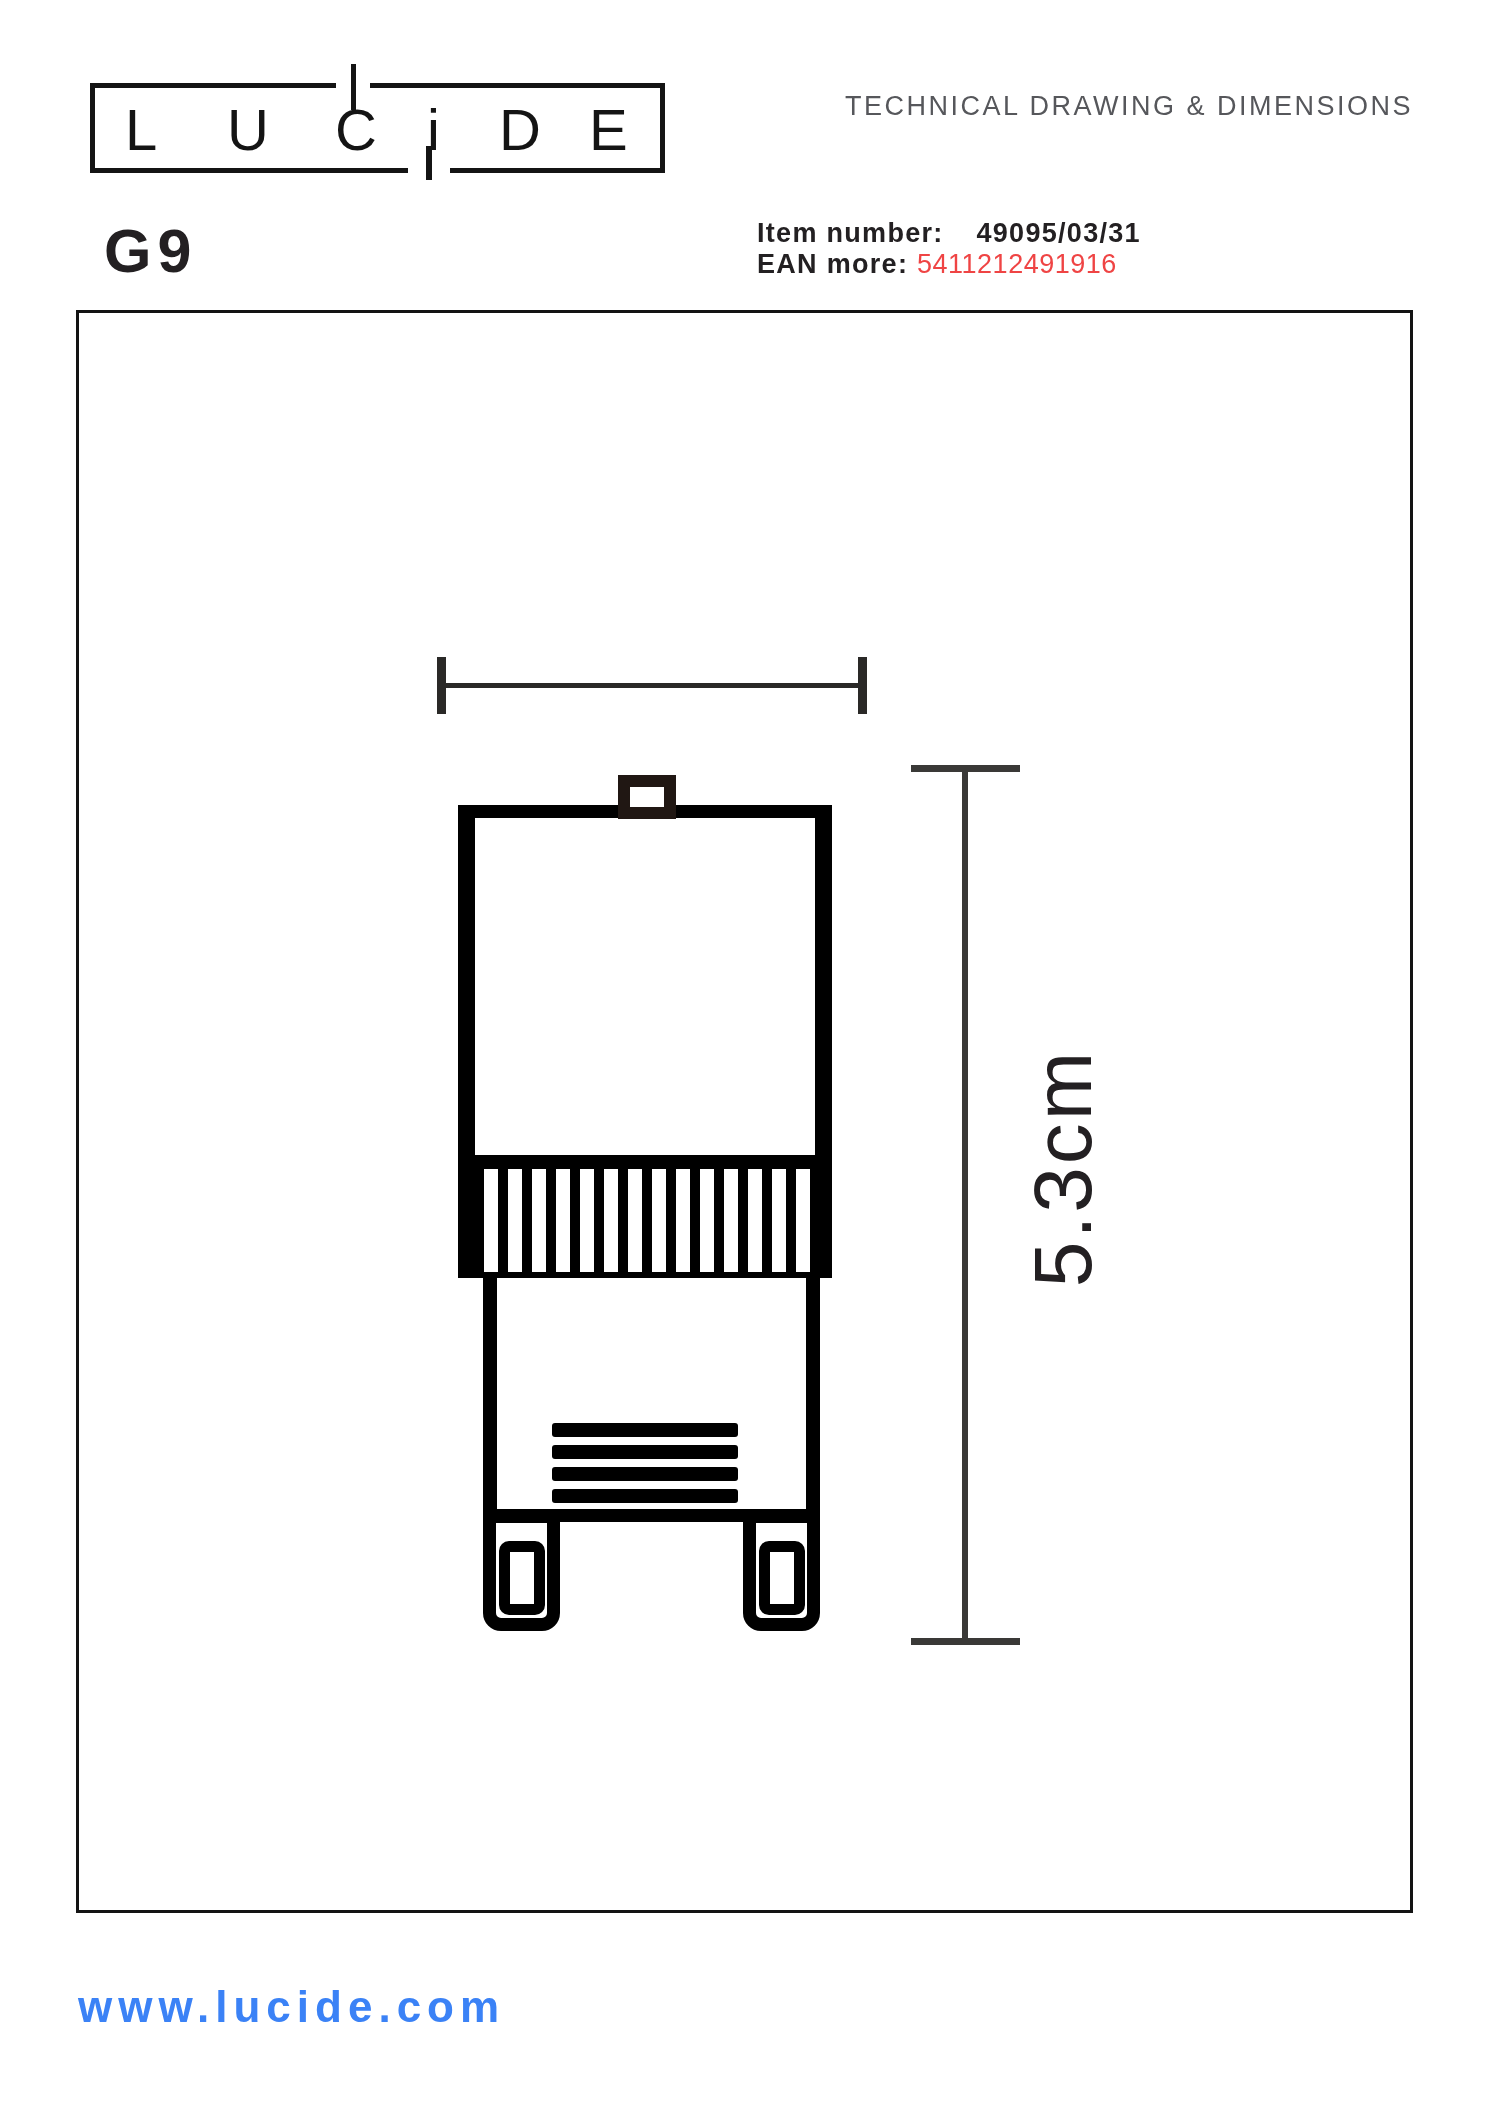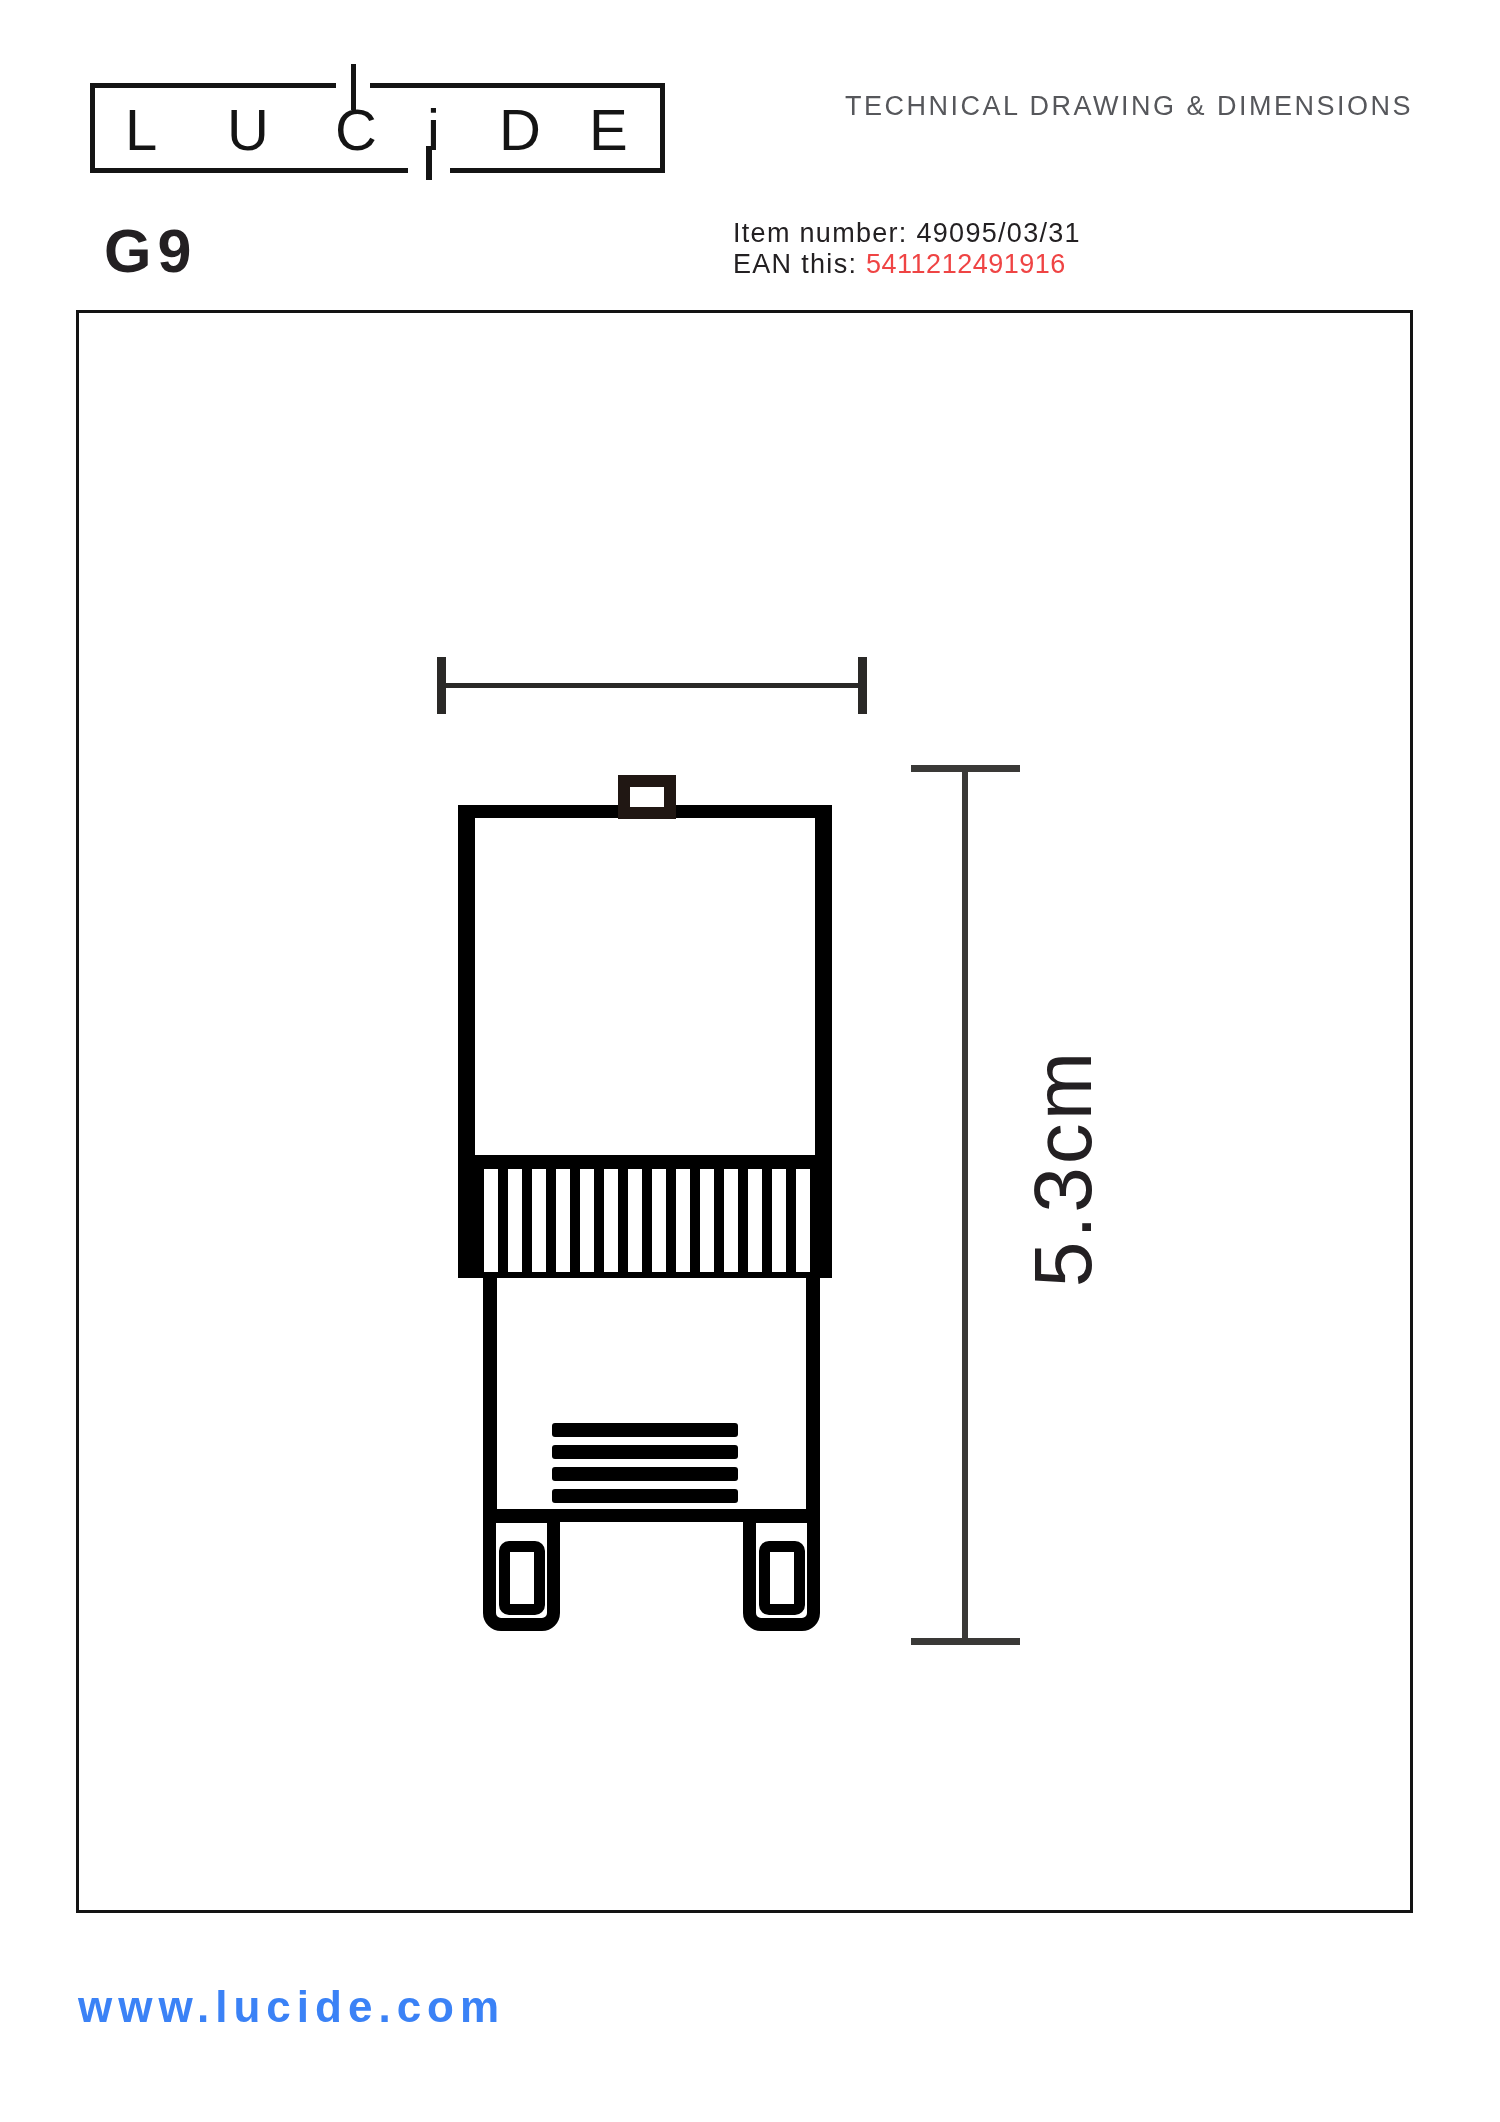--- a/index.html
+++ b/index.html
@@ -24,21 +24,21 @@
 
   .doc-title{
     right:87px;top:82px;font-size:27px;font-weight:400;letter-spacing:2.5px;
     color:#56575B;white-space:nowrap;margin-top:9px;
   }
   .product-code{
     left:104px;top:216px;font-size:61px;font-weight:700;letter-spacing:6px;color:#232022;
   }
   .item-block{left:733px;top:218px;font-size:27px;line-height:31px;color:#232022;}
   .item-line{white-space:nowrap;letter-spacing:1.3px;}
-  .bold{font-weight:400;}
+  .bold{font-weight:700;margin-left:24px;}
   .ean-value{font-weight:400;color:#ef4444;letter-spacing:0.5px;}
 
   
   .frame{
     left:76px;top:310px;width:1337px;height:1603px;box-sizing:border-box;
     border:3px solid #131313;background:#fff;
   }
 
   
   .dim-width-label{
@@ -121,21 +121,21 @@
 
   <div class="abs doc-title">TECHNICAL DRAWING &amp; DIMENSIONS</div>
   <div class="abs product-code">G9</div>
 
   <div class="abs item-block">
     <div class="item-line">
       <span class="bold">Item number:</span>
       <span class="bold">49095/03/31</span>
     </div>
     <div class="item-line">
-      <span class="bold">EAN this:</span>
+      <span class="bold">EAN more:</span>
       <span class="ean-value">5411212491916</span>
     </div>
   </div>
 
   <div class="abs frame"></div>
 
   <div class="abs dim-h-line"></div>
   <div class="abs dim-h-tick left"></div>
   <div class="abs dim-h-tick right"></div>
 

